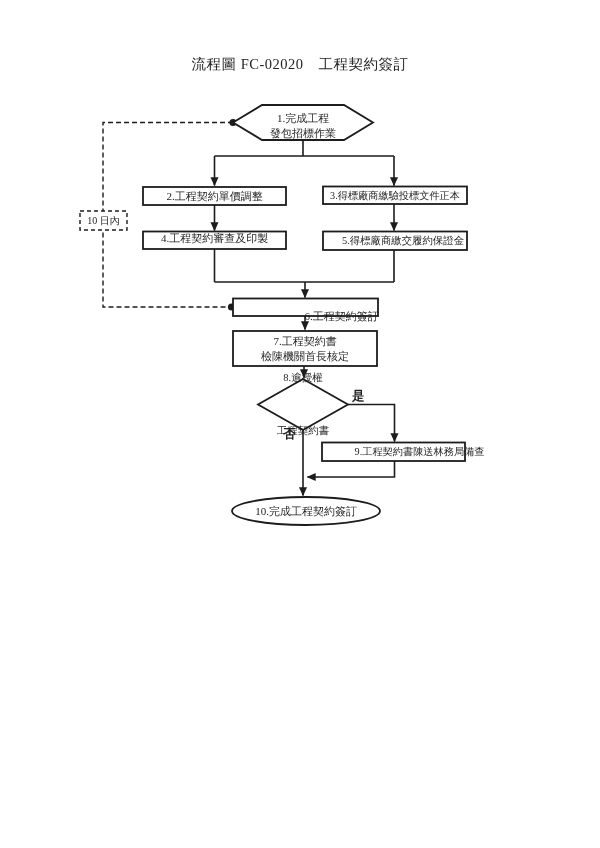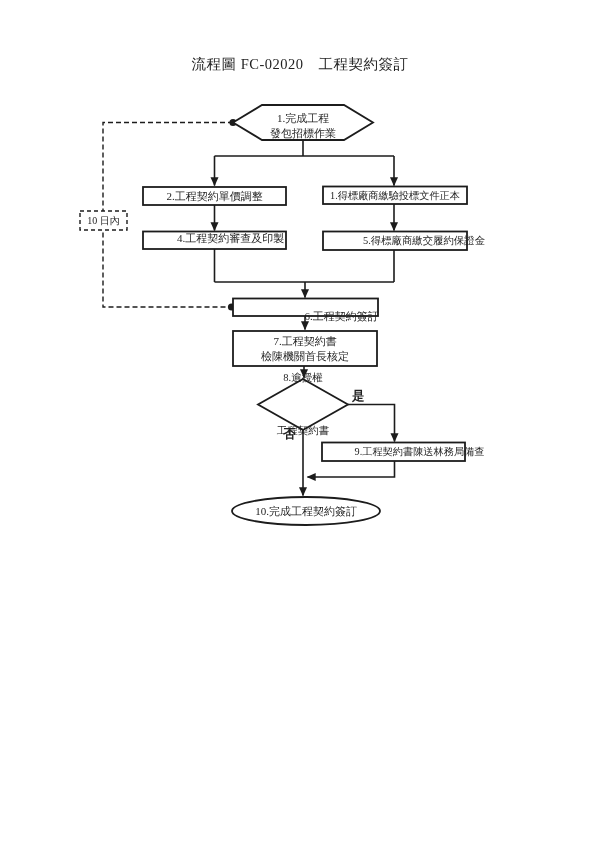--- a/index.html
+++ b/index.html
@@ -26,22 +26,22 @@
     align-items:center;justify-content:center;
     text-align:center;
     font-size:11px;
     line-height:13px;
     white-space:nowrap;
   }
   .lbl span{display:block;}
   .lbl-n1 {left:238px;top:104px;width:130px;height:37px;line-height:15px;justify-content:flex-end;}
   .lbl-n2 {left:143px;top:187px;width:143px;height:18px;}
   .lbl-n3 {left:323px;top:186px;width:144px;height:18px;font-size:10.2px;}
-  .lbl-n4 {left:143px;top:231px;width:143px;height:15px;padding-left:16px;}
-  .lbl-n5 {left:323px;top:231px;width:160px;height:19px;font-size:10.4px;margin-left:21px;}
+  .lbl-n4 {left:143px;top:231px;width:143px;height:15px;}
+  .lbl-n5 {left:323px;top:231px;width:160px;height:19px;font-size:10.4px;}
   .lbl-n6 {left:233px;top:298px;width:145px;height:36px;padding-left:36px;}
   .lbl-n7 {left:233px;top:331px;width:144px;height:35px;line-height:15px;}
   .lbl-n8 {left:253px;top:382px;width:100px;height:45px;font-size:10.5px;line-height:12.5px;gap:40px;}
   .lbl-n9 {left:322px;top:442px;width:143px;height:19px;font-size:10.2px;margin-left:26px;}
   .lbl-n10{left:232px;top:497px;width:148px;height:28px;}
   .lbl-duration{left:80px;top:210px;width:47px;height:20px;font-size:10px;}
   .branch{
     position:absolute;
     font-weight:bold;
     font-size:12.5px;
@@ -103,21 +103,21 @@
   </svg>
 
   <div class="lbl lbl-n1">
     <span>1.完成工程</span>
     <span>發包招標作業</span>
   </div>
   <div class="lbl lbl-n2">
     <span>2.工程契約單價調整</span>
   </div>
   <div class="lbl lbl-n3">
-    <span>1.得標廠商繳驗投標文件正本</span>
+    <span>3.得標廠商繳驗投標文件正本</span>
   </div>
   <div class="lbl lbl-n4">
     <span>4.工程契約審查及印製</span>
   </div>
   <div class="lbl lbl-n5">
     <span>5.得標廠商繳交履約保證金</span>
   </div>
   <div class="lbl lbl-n6">
     <span>6.工程契約簽訂</span>
   </div>

